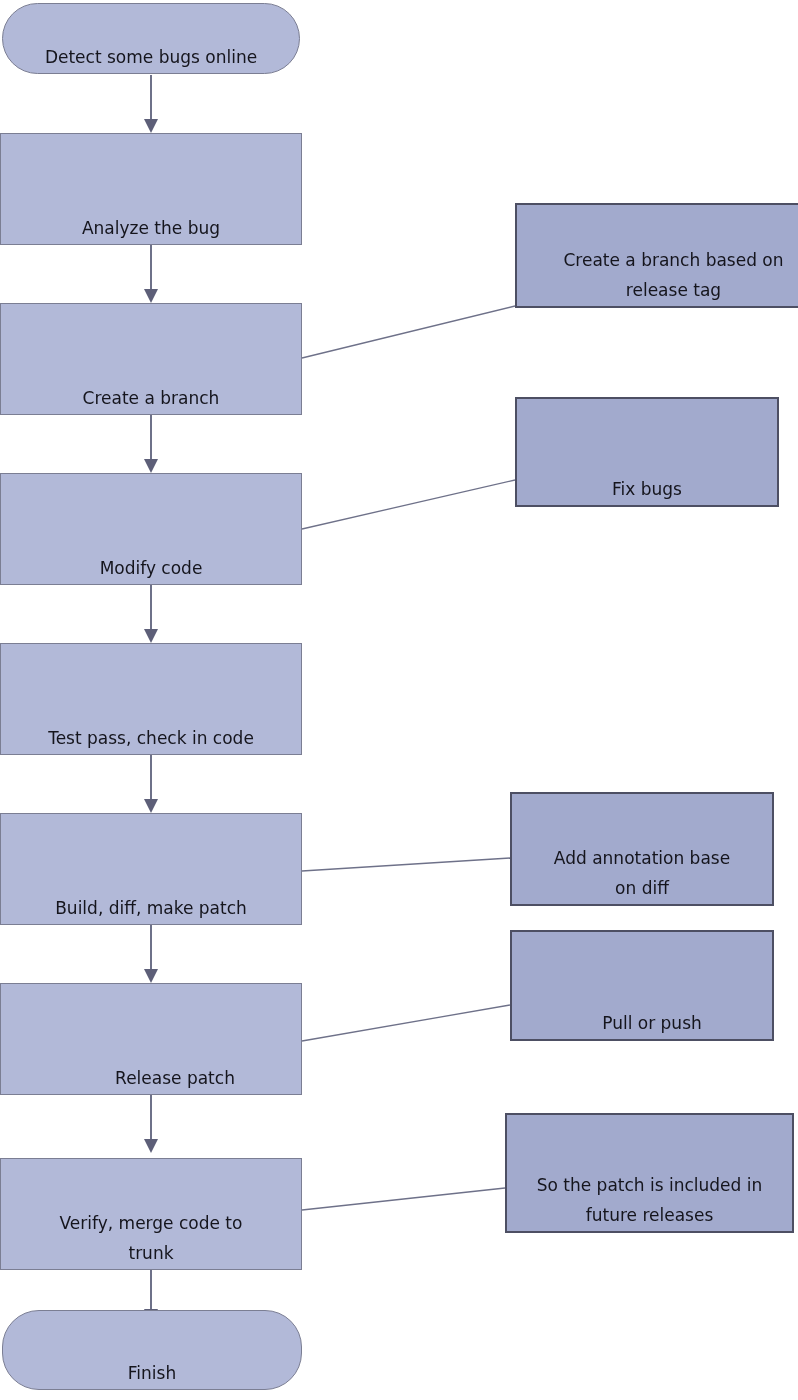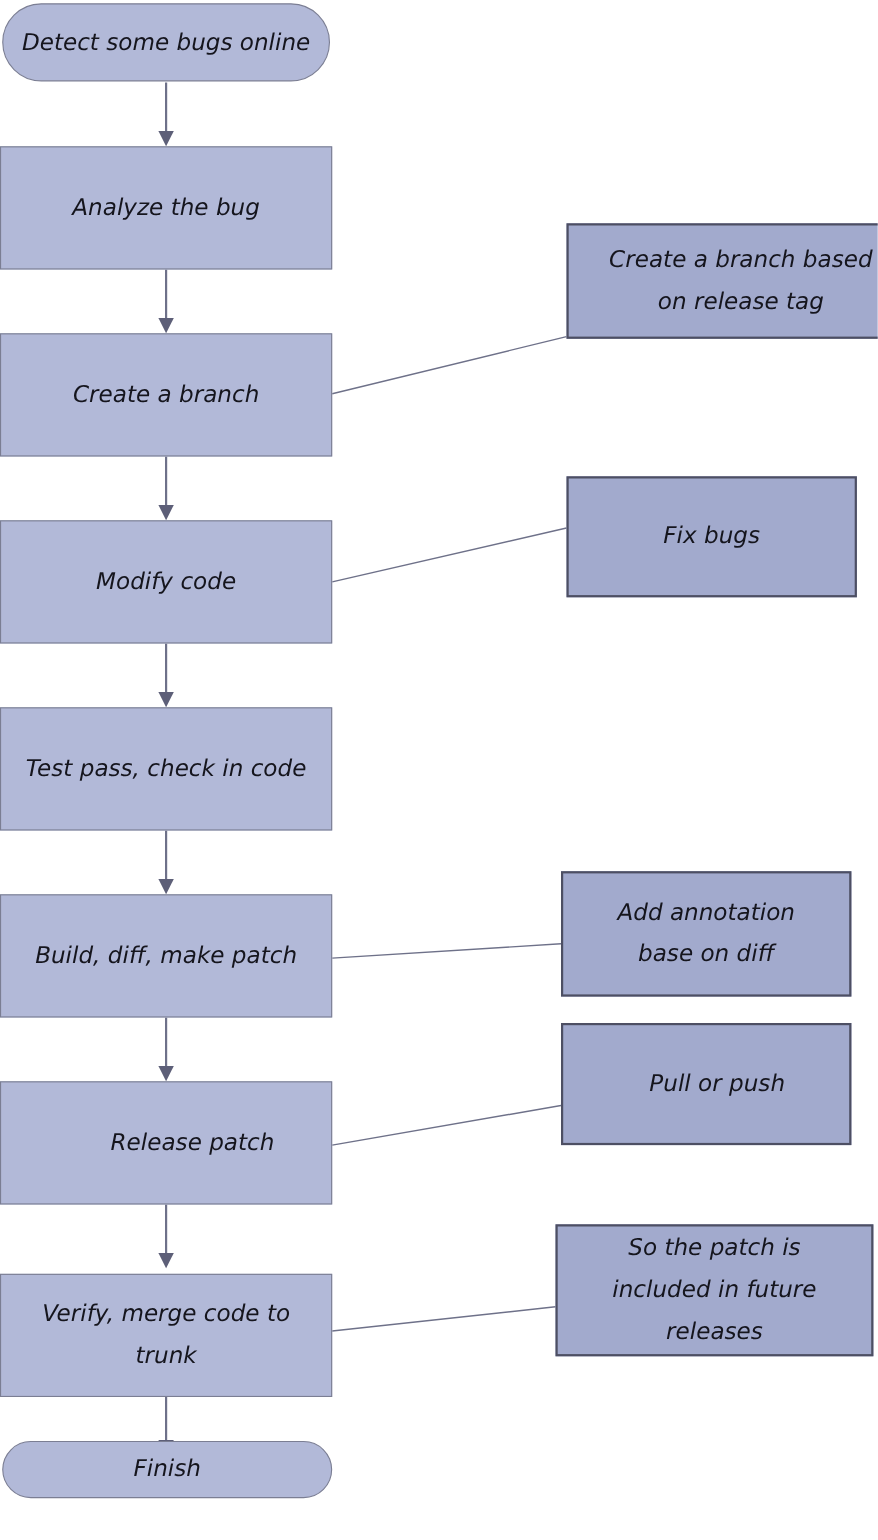--- a/index.html
+++ b/index.html
@@ -5,22 +5,22 @@
   html,body { margin:0; padding:0; background:#ffffff; }
   .canvas {
     position:relative; width:798px; height:1400px; overflow:hidden;
     background:var(--canvas_bg,#fff);
     font-family:"DejaVu Sans","Liberation Sans",sans-serif;
     color:var(--text,#15151d);
   }
   .edges { position:absolute; left:0; top:0; width:798px; height:1400px; }
   .node {
     position:absolute; box-sizing:border-box;
-    display:flex; align-items:center; justify-content:center;
-    text-align:center; font-size:21px; line-height:1.8;font-style:italic;
+    display:flex; align-items:flex-end; justify-content:center;
+    text-align:center; font-size:17px; line-height:1.8;
   }
   .main {
     left:0; width:302px; height:112px;
     background:var(--node_fill,#b2b9d8);
     border:1px solid var(--node_border,#7b7e93);
   }
   .stadium {
     background:var(--node_fill,#b2b9d8);
     border:1px solid var(--node_border,#7b7e93);
     border-radius:37px;
@@ -105,29 +105,29 @@
   </div>
 
   <div class="node main" style="top:983px;padding-left:48px;">
     <span>Release patch</span>
   </div>
 
   <div class="node main" style="top:1158px; padding:0 34px;">
     <span>Verify,  merge code to trunk</span>
   </div>
 
-  <div class="node stadium" style="left:2px; top:1310px; width:300px; height:52px;">
+  <div class="node stadium" style="left:2px; top:1310px; width:300px; height:80px;">
     <span>Finish</span>
   </div>
 
   <div class="node side" style="left:515px; top:203px; width:317px; height:105px; padding:0 35px;">
     <span>Create a branch based on release tag</span>
   </div>
 
-  <div class="node side" style="left:515px; top:397px; width:264px; height:110px;margin-top:36px;">
+  <div class="node side" style="left:515px; top:397px; width:264px; height:110px;">
     <span>Fix bugs</span>
   </div>
 
   <div class="node side" style="left:510px; top:792px; width:264px; height:114px; padding:0 35px;">
     <span>Add annotation base on diff</span>
   </div>
 
   <div class="node side" style="left:510px; top:930px; width:264px; height:111px;padding-left:20px;">
     <span>Pull or push</span>
   </div>

